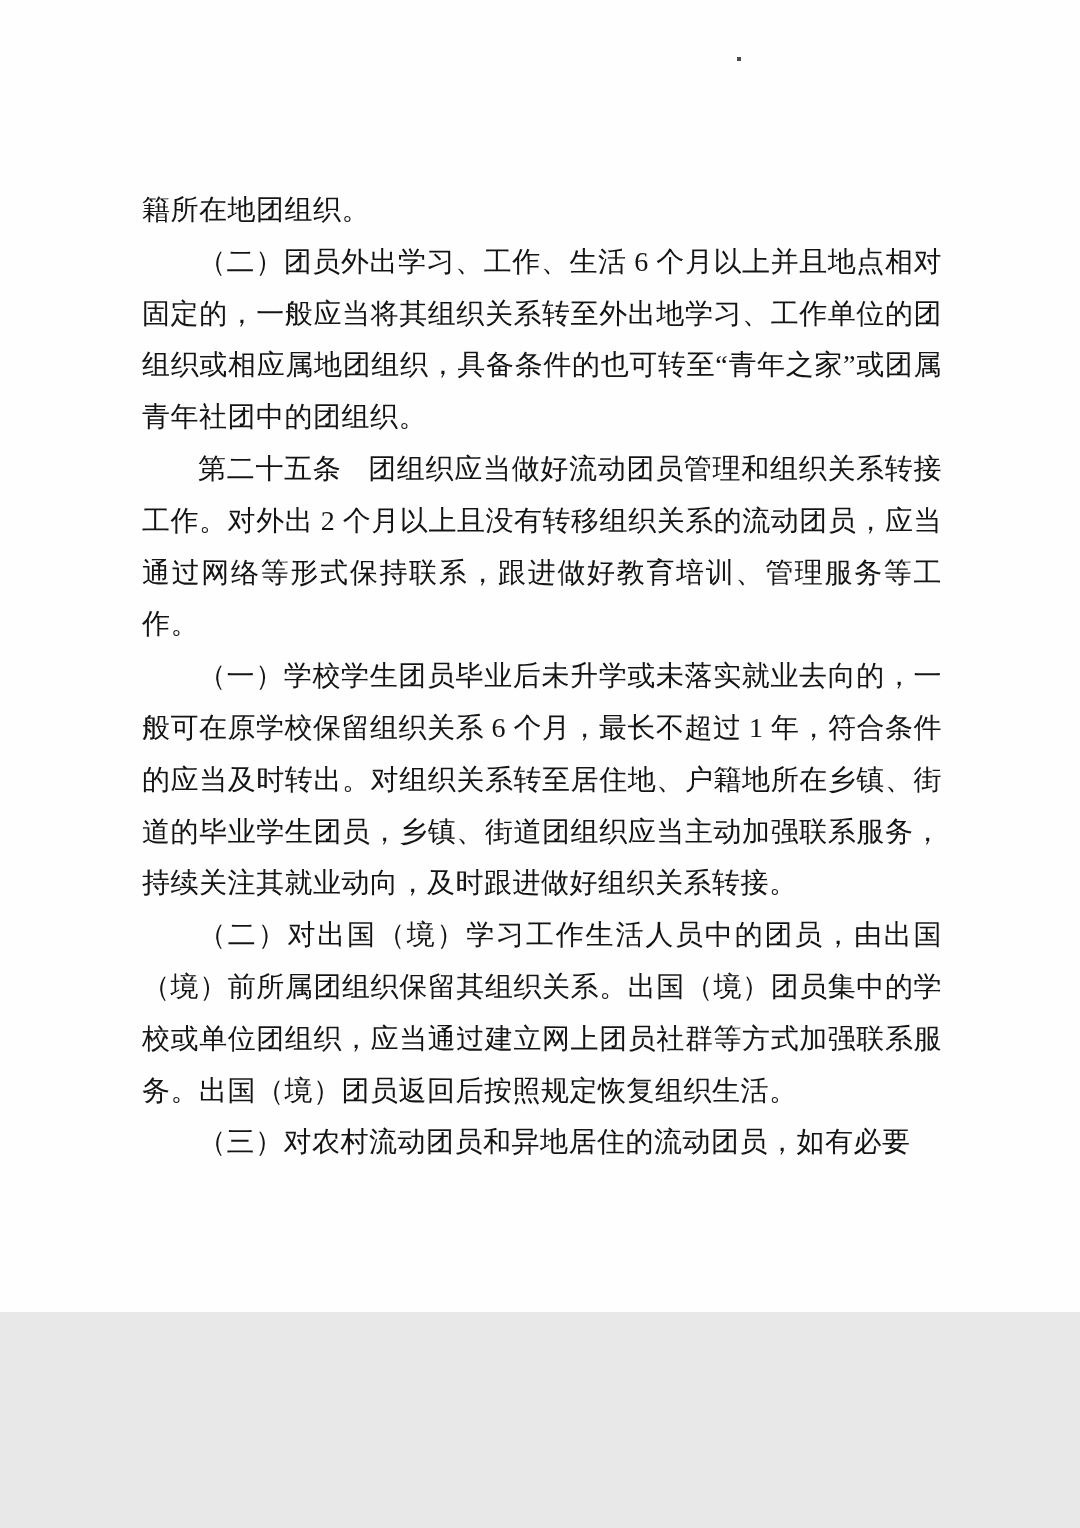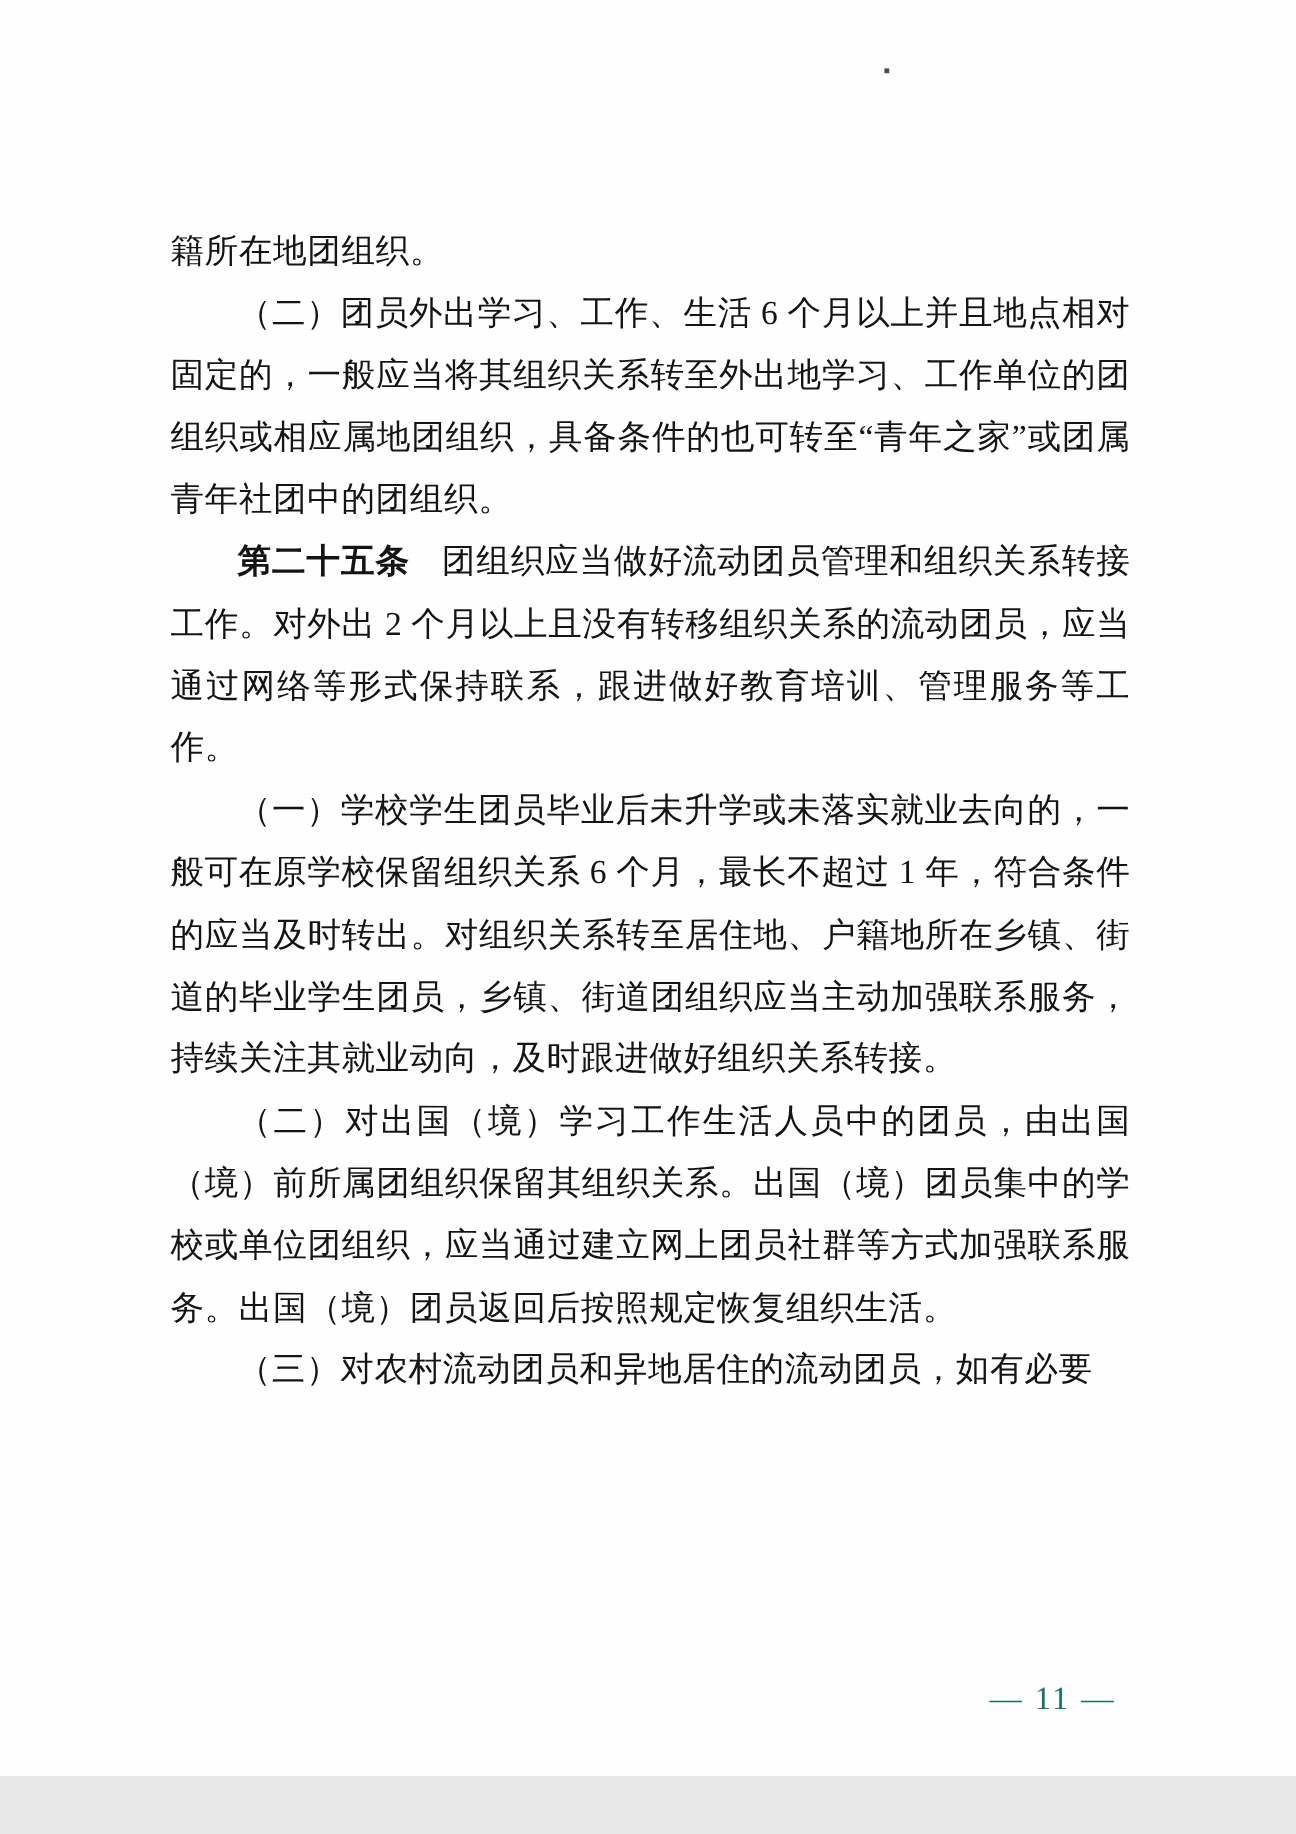--- a/index.html
+++ b/index.html
@@ -3,21 +3,21 @@
 <meta charset="utf-8">
 <style>
   html, body {
     margin: 0;
     padding: 0;
     background: #e8e8e8;
   }
   .page {
     position: relative;
     width: 1080px;
-    height: 1480px;
+    height: 1312px;
     margin: 0 auto;
     background: #fefefe;
     color: #141414;
     font-family: "Liberation Serif", "DejaVu Serif", serif;
     overflow: hidden;
   }
   
   .speck {
     position: absolute;
     left: 737px;
@@ -39,21 +39,21 @@
   }
   .doc-body p {
     margin: 0;
     padding: 0;
     text-indent: 2em;
   }
   .doc-body p.no-indent {
     text-indent: 0;
   }
   .article-lead {
-    font-weight: 700;
+    font-weight: 400;
     margin-right: 0.95em;
   }
   .page-footer {
     position: absolute;
     top: 1400px;
     left: 0;
     right: 150px;
     text-align: right;
     font-size: 27px;
     letter-spacing: 2px;

